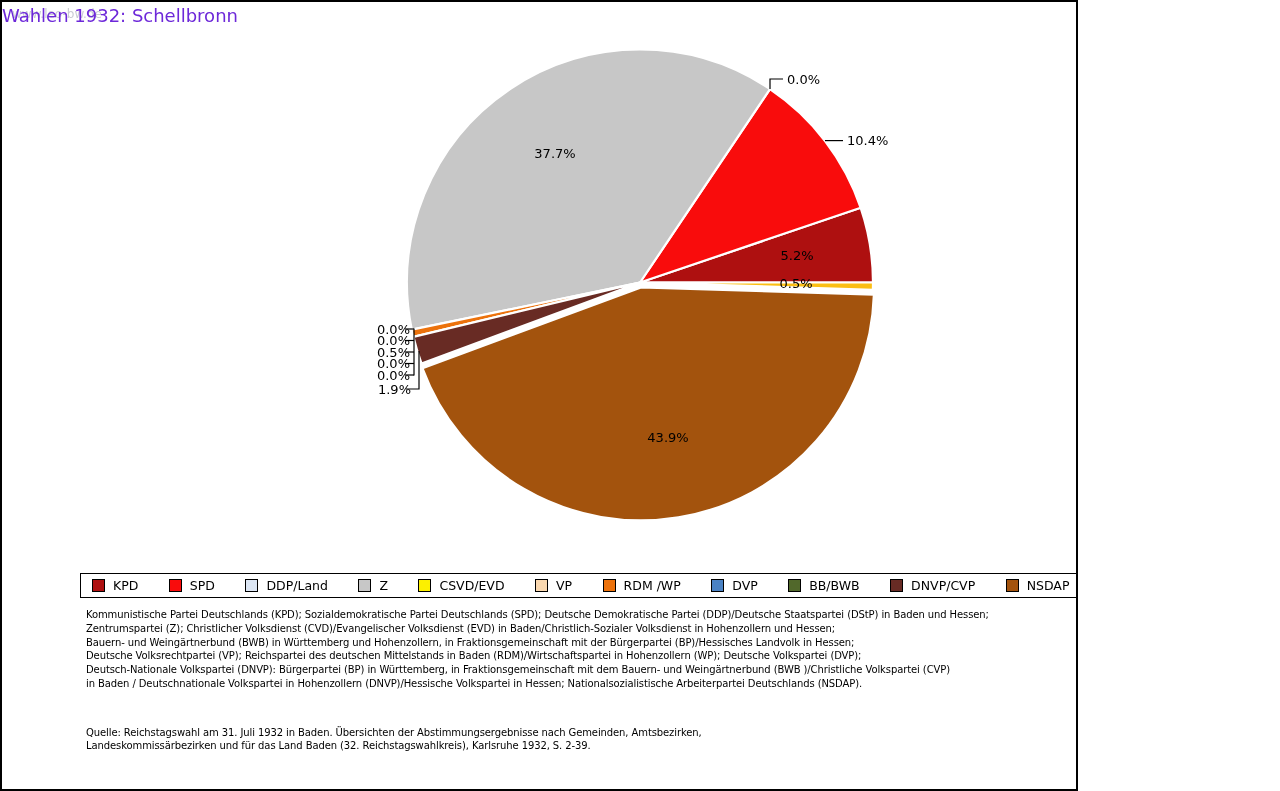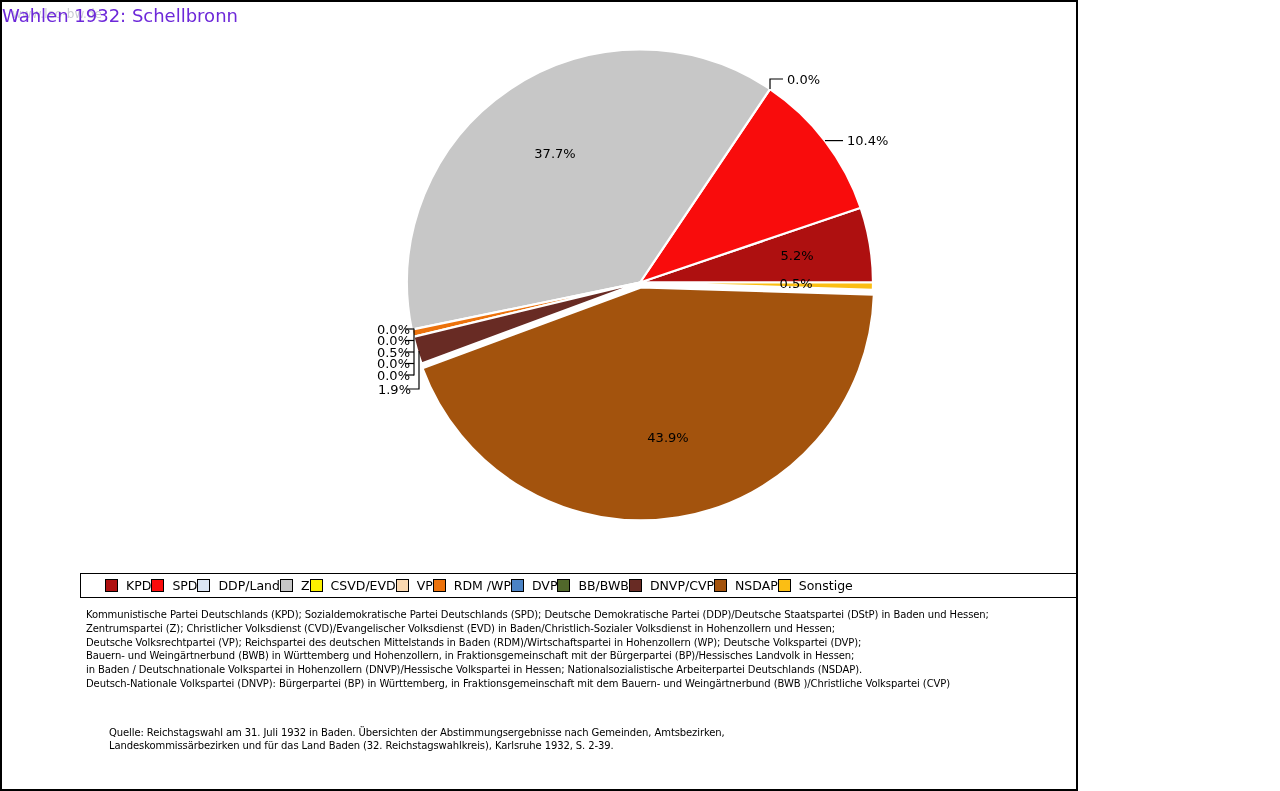--- a/index.html
+++ b/index.html
@@ -12,34 +12,34 @@
     position:absolute;top:5px;left:10px;font-size:12px;color:#c9ccd3;
   }
   .chart-title{
     position:absolute;top:3px;left:0;width:100%;text-align:left;
     font-size:18px;color:#6d28d9;
   }
   .pie-svg{position:absolute;left:0;top:0;}
   .legend{
     position:absolute;left:78px;top:571px;width:1107px;height:25px;
     border:1px solid #000;box-sizing:border-box;background:#fff;
-    display:flex;align-items:center;
-    padding:0 24px;
+    display:flex;align-items:center;justify-content:space-between;
+    padding:0 11px;
   }
   .legend-item{display:flex;align-items:center;gap:8px;}
   .legend-swatch{
     width:13px;height:13px;border:1px solid #000;box-sizing:border-box;
     display:inline-block;flex:none;
   }
   .legend-label{font-size:12.5px;white-space:nowrap;}
   .notes{position:absolute;left:84px;font-size:10px;letter-spacing:-0.1px;white-space:nowrap;}
   .notes div{line-height:13.8px;}
   .notes-parties{top:606px;}
   .notes-gebiet{top:701px;}
-  .notes-quelle{top:724px;margin-left:23px;}
+  .notes-quelle{top:724px;}
   .notes-quelle div{line-height:13.4px;}
 </style>
 </head>
 <body>
 
 <div class="page">
   <div class="watermark">www.leo-bw.de</div>
   <div class="chart-title">Wahlen 1932: Schellbronn</div>
 
   <svg class="pie-svg" width="1280" height="570" viewBox="0 0 1280 570" id="pieSvg">
@@ -120,24 +120,24 @@
       </div>
       <div class="legend-item">
         <span class="legend-swatch" style="background: rgb(251, 190, 20);"></span>
         <span class="legend-label">Sonstige</span>
       </div>
     </div>
 
   <div class="notes notes-parties">
     <div>Kommunistische Partei Deutschlands (KPD); Sozialdemokratische Partei Deutschlands (SPD); Deutsche Demokratische Partei (DDP)/Deutsche Staatspartei (DStP) in Baden und Hessen;</div>
     <div>Zentrumspartei (Z); Christlicher Volksdienst (CVD)/Evangelischer Volksdienst (EVD) in Baden/Christlich-Sozialer Volksdienst in Hohenzollern und Hessen;</div>
+    <div>Bauern- und Weingärtnerbund (BWB) in Württemberg und Hohenzollern, in Fraktionsgemeinschaft mit der Bürgerpartei (BP)/Hessisches Landvolk in Hessen;</div>
     <div>Deutsche Volksrechtpartei (VP); Reichspartei des deutschen Mittelstands in Baden (RDM)/Wirtschaftspartei in Hohenzollern (WP); Deutsche Volkspartei (DVP);</div>
-    <div>Bauern- und Weingärtnerbund (BWB) in Württemberg und Hohenzollern, in Fraktionsgemeinschaft mit der Bürgerpartei (BP)/Hessisches Landvolk in Hessen;</div>
+    <div>Deutsch-Nationale Volkspartei (DNVP): Bürgerpartei (BP) in Württemberg, in Fraktionsgemeinschaft mit dem Bauern- und Weingärtnerbund (BWB )/Christliche Volkspartei (CVP)</div>
     <div>in Baden / Deutschnationale Volkspartei in Hohenzollern (DNVP)/Hessische Volkspartei in Hessen; Nationalsozialistische Arbeiterpartei Deutschlands (NSDAP).</div>
-    <div>Deutsch-Nationale Volkspartei (DNVP): Bürgerpartei (BP) in Württemberg, in Fraktionsgemeinschaft mit dem Bauern- und Weingärtnerbund (BWB )/Christliche Volkspartei (CVP)</div>
   </div>
 
 
   <div class="notes notes-quelle">
     <div>Quelle: Reichstagswahl am 31. Juli 1932 in Baden. Übersichten der Abstimmungsergebnisse nach Gemeinden, Amtsbezirken,</div>
     <div>Landeskommissärbezirken und für das Land Baden (32. Reichstagswahlkreis), Karlsruhe 1932, S. 2-39.</div>
   </div>
 </div>
 
 </body></html>

